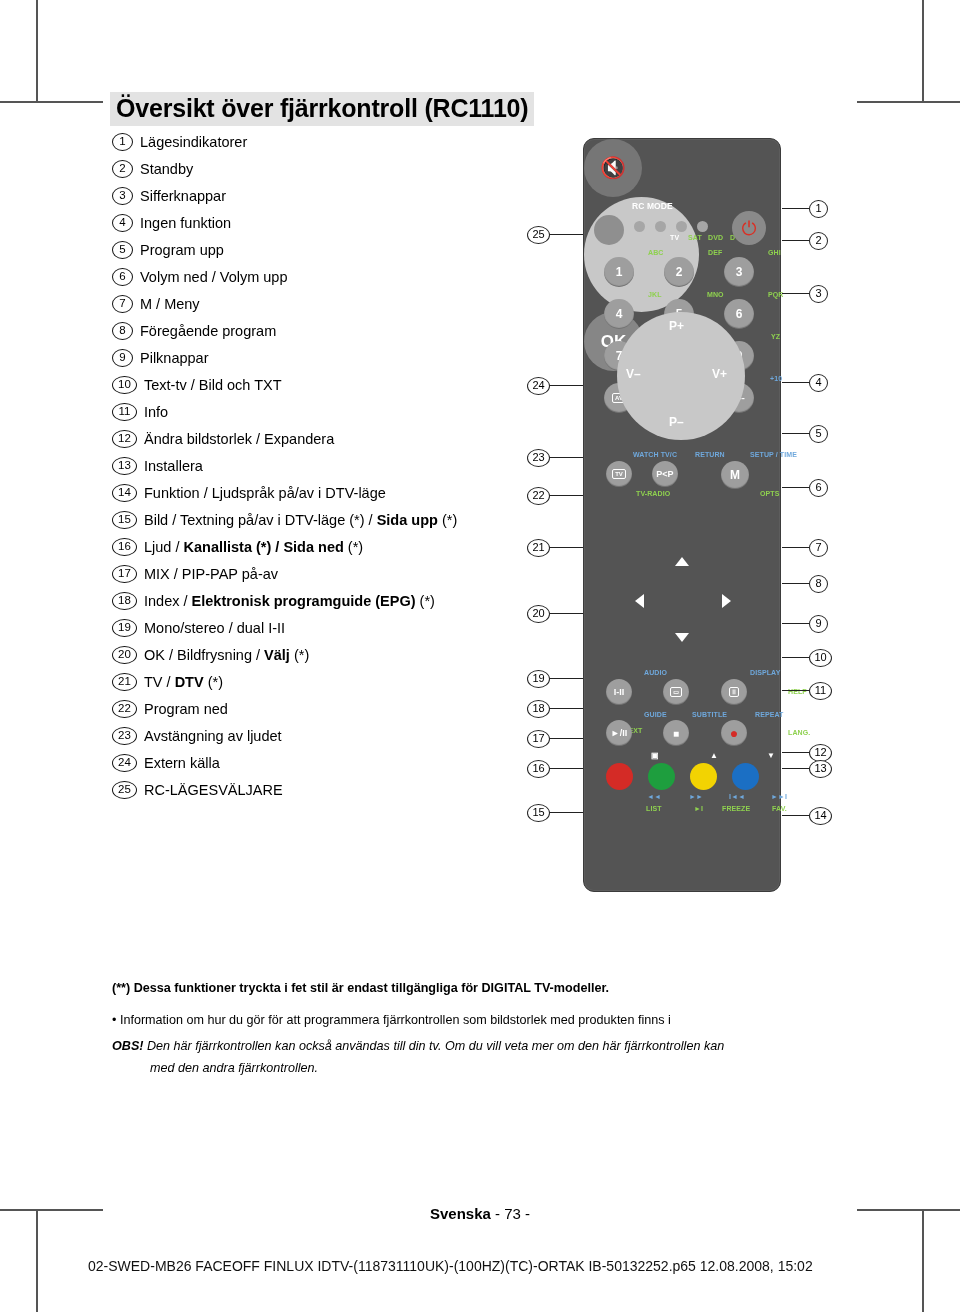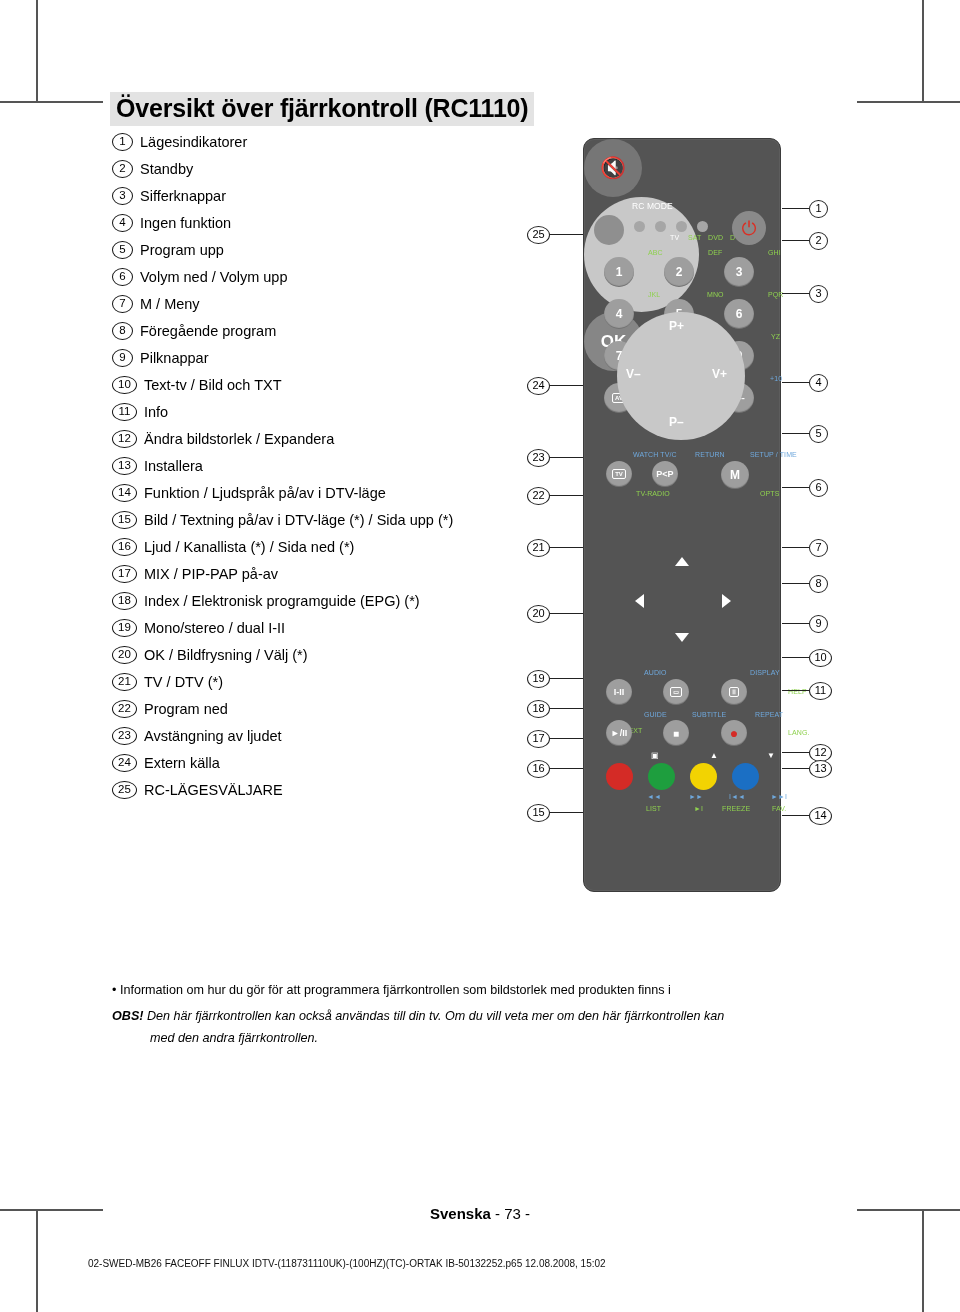--- a/index.html
+++ b/index.html
@@ -39,30 +39,30 @@
   .circ{
     display:inline-block;
     border:1.4px solid #111;border-radius:50%;
     font-size:11.5px;line-height:15px;text-align:center;
     min-width:17px;height:16px;padding:0 1px;
     margin-right:7px;flex:none;
     font-family:"Liberation Sans",sans-serif;
   }
   .circ.wide{min-width:21px;}
   .leg-txt{font-size:14.5px;white-space:nowrap;}
-  .leg-txt b{font-weight:normal;}
+  .leg-txt b{font-weight:bold;}
 
   
   #remote{
     position:absolute;left:583px;top:138px;width:196px;height:752px;
     background:#545454;border-radius:11px;
     border:1px solid #3b3b3b;
     box-shadow:inset 0 0 0 1px #5d5d5d;
   }
-  #remote .lbl{position:absolute;font-size:7px;font-weight:normal;letter-spacing:0.1px;white-space:nowrap;padding-left:38px;}
+  #remote .lbl{position:absolute;font-size:7px;font-weight:bold;letter-spacing:0.1px;white-space:nowrap;padding-left:38px;}
   .blue{color:#6fa8dc;}
   .green{color:#8fd14f;}
   .white{color:#ffffff;}
   .btn{
     position:absolute;border-radius:50%;
     background:#9e9e9e;
     display:flex;align-items:center;justify-content:center;
     color:#fff;font-weight:bold;font-size:12px;
     box-shadow:inset 0 -1px 1px rgba(0,0,0,.3);
   }
@@ -105,21 +105,21 @@
   .note{font-size:12.6px;line-height:16px;margin-bottom:14px;}
   .note.b{font-weight:bold;}
   .note.bullet{font-weight:normal;line-height:21px;margin-bottom:4px;}
   #obs{font-size:12.6px;font-style:italic;line-height:22px;}
   #obs b{font-weight:bold;font-style:italic;}
   #obs .ind{display:block;padding-left:38px;}
 
   #pagefoot{position:absolute;left:0;top:1205px;width:960px;text-align:center;
             font-size:15px;font-weight:bold;}
   #pagefoot .pg{font-weight:normal;}
-  #printmark{position:absolute;left:88px;top:1258px;font-size:10px;white-space:nowrap;color:#111;}
+  #printmark{position:absolute;left:88px;top:1258px;font-size:14px;white-space:nowrap;color:#111;}
 </style>
 </head>
 <body>
 
 <div class="crop cm-tl-v"></div>
 <div class="crop cm-tl-h"></div>
 <div class="crop cm-tr-v"></div>
 <div class="crop cm-tr-h"></div>
 <div class="crop cm-bl-v"></div>
 <div class="crop cm-bl-h"></div>
@@ -399,20 +399,21 @@
     <div class="co-line" style="left: 549px; top: 708px; width: 34px;"></div>
     <div class="co-circ w" style="left: 527px; top: 730px;">17</div>
     <div class="co-line" style="left: 549px; top: 738px; width: 34px;"></div>
     <div class="co-circ w" style="left: 527px; top: 760px;">16</div>
     <div class="co-line" style="left: 549px; top: 768px; width: 34px;"></div>
     <div class="co-circ w" style="left: 527px; top: 804px;">15</div>
     <div class="co-line" style="left: 549px; top: 812px; width: 34px;"></div>
   </div>
 
 <div id="notes">
+  <div class="note b">(**) Dessa funktioner tryckta i fet stil är endast tillgängliga för DIGITAL TV-modeller.</div>
   <div class="note bullet">• Information om hur du gör för att programmera fjärrkontrollen som bildstorlek med produkten finns i</div>
   <div id="obs">
     <span><b>OBS!</b><span> Den här fjärrkontrollen  kan också användas till din tv. Om du vill veta mer om den här fjärrkontrollen kan</span></span>
     <span class="ind">med den andra fjärrkontrollen.</span>
   </div>
 </div>
 
 <div id="pagefoot">
   <span>Svenska</span>
   <span class="pg">- 73 -</span>

